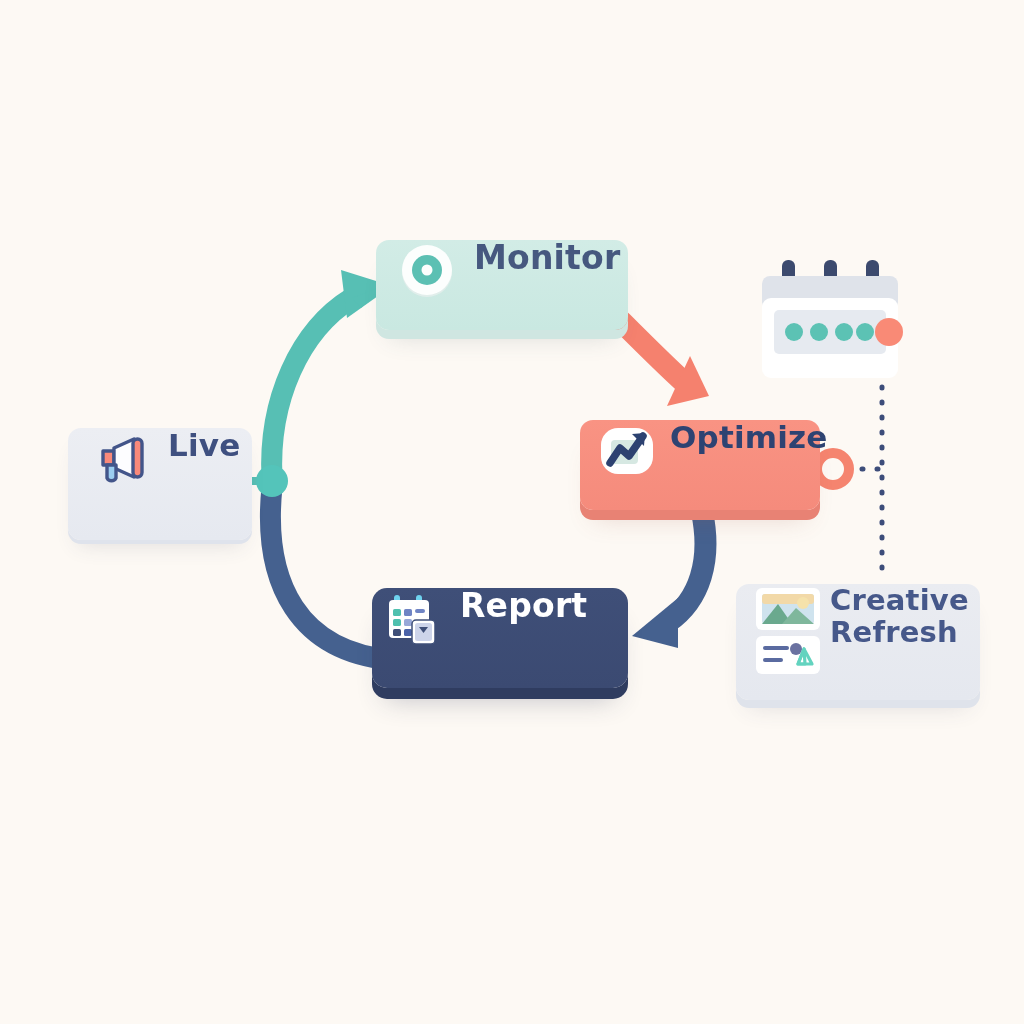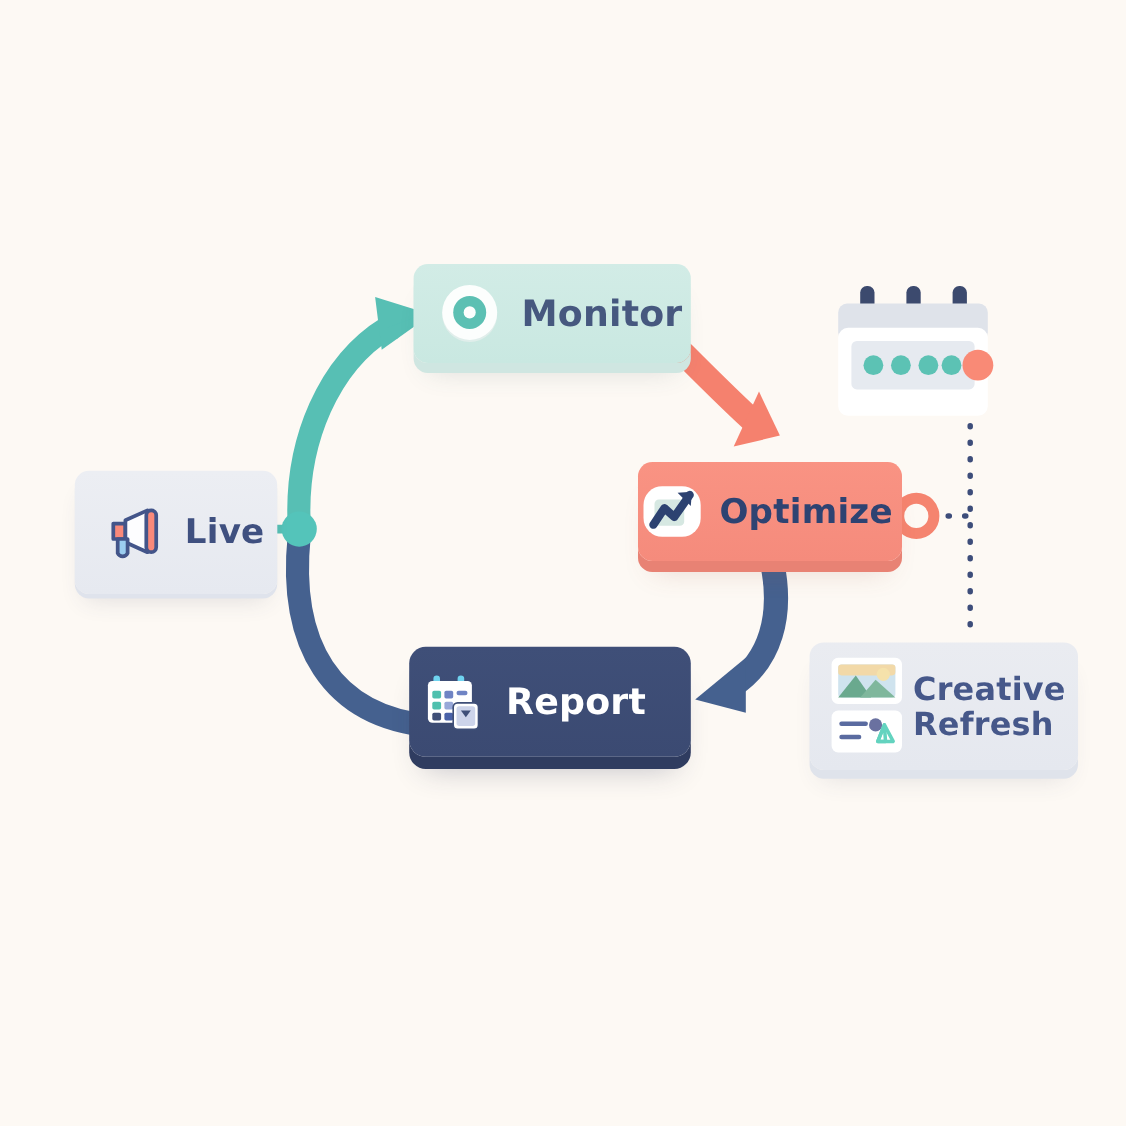--- a/index.html
+++ b/index.html
@@ -22,21 +22,20 @@
     left: 0; top: 0;
     width: 1024px;
     height: 1024px;
     overflow: visible;
   }
 
   
   .node {
     position: absolute;
     display: flex;
-    align-items: center;
     box-sizing: border-box;
     border-radius: 14px;
   }
   .node .label {
     font-weight: 700;
     letter-spacing: 0.2px;
     white-space: pre-line;
     line-height: 1.12;
   }
   .ico {
@@ -67,20 +66,21 @@
     box-shadow: 0 9px 0 0 #cfe6e1, 0 20px 26px -14px rgba(60,90,100,.20);
   }
   #node-monitor .label { color: #46587f; font-size: 33px; }
 
   
   #node-optimize {
     left: 580px; top: 420px;
     width: 240px; height: 90px;
     background: linear-gradient(180deg,#f99383 0%,#f58b7c 100%);
     border-radius: 13px;
+    padding-left: 16px;
     gap: 12px;
     box-shadow: 0 10px 0 0 #e88274, 0 22px 26px -14px rgba(150,80,70,.22);
   }
   #node-optimize .label { color: #2e4372; font-size: 31px; }
 
   
   #node-report {
     left: 372px; top: 588px;
     width: 256px; height: 100px;
     background: linear-gradient(180deg,#3f4f78 0%,#3b4a72 100%);

